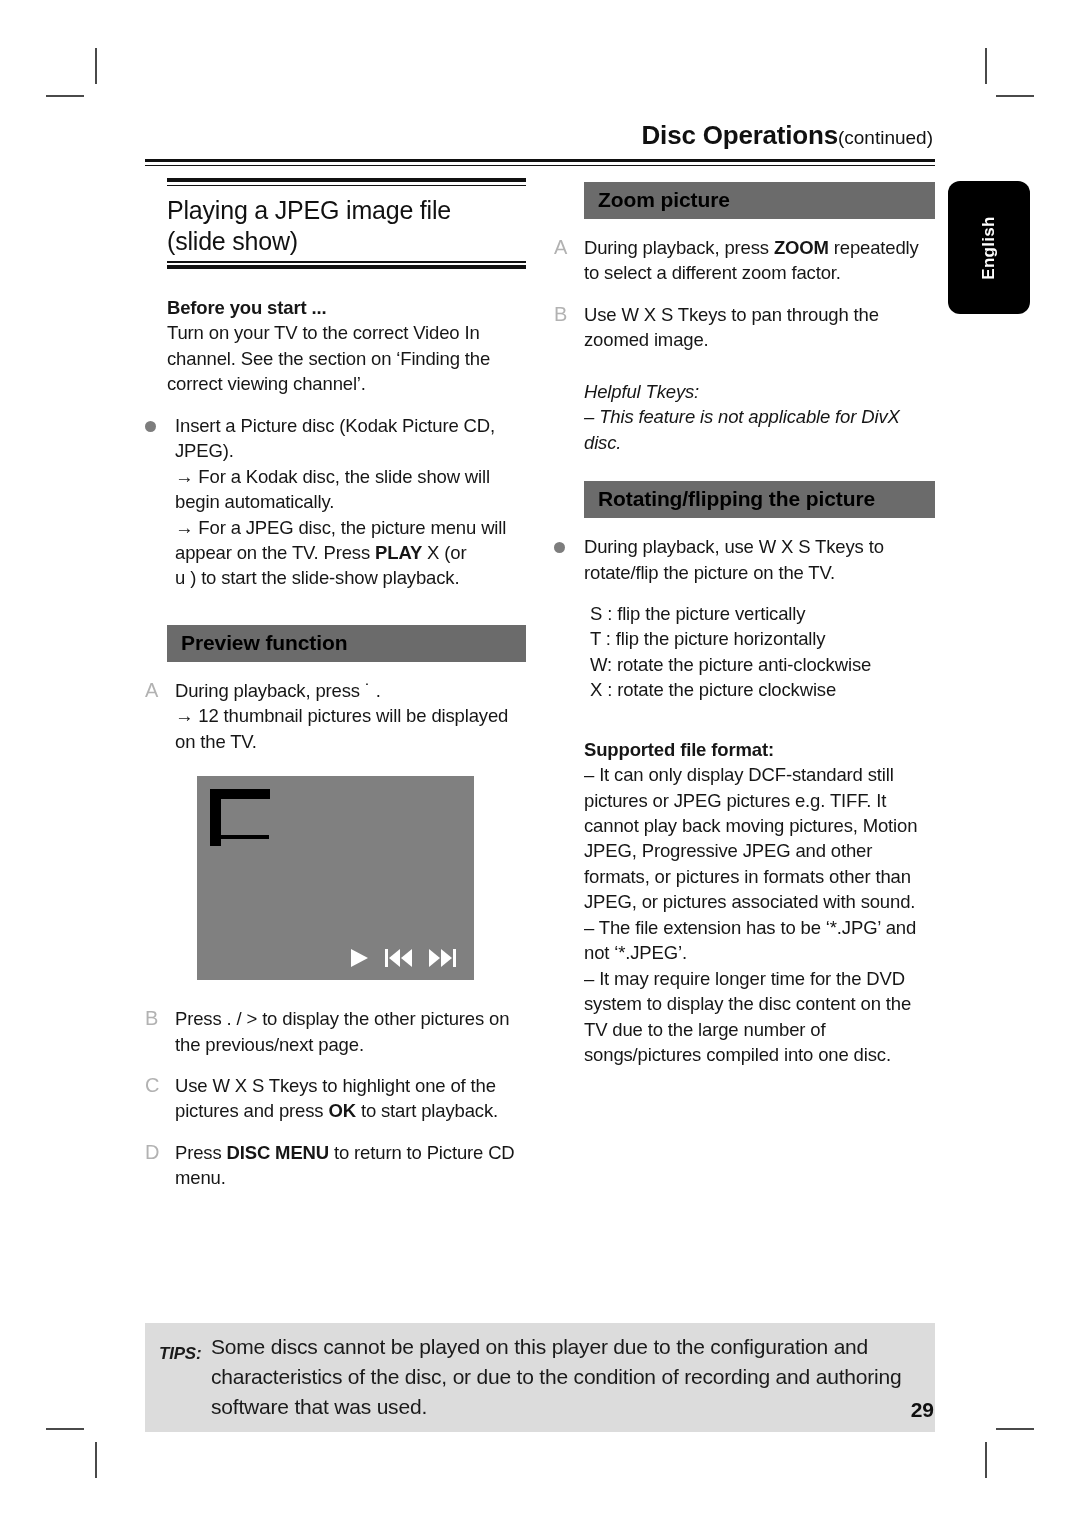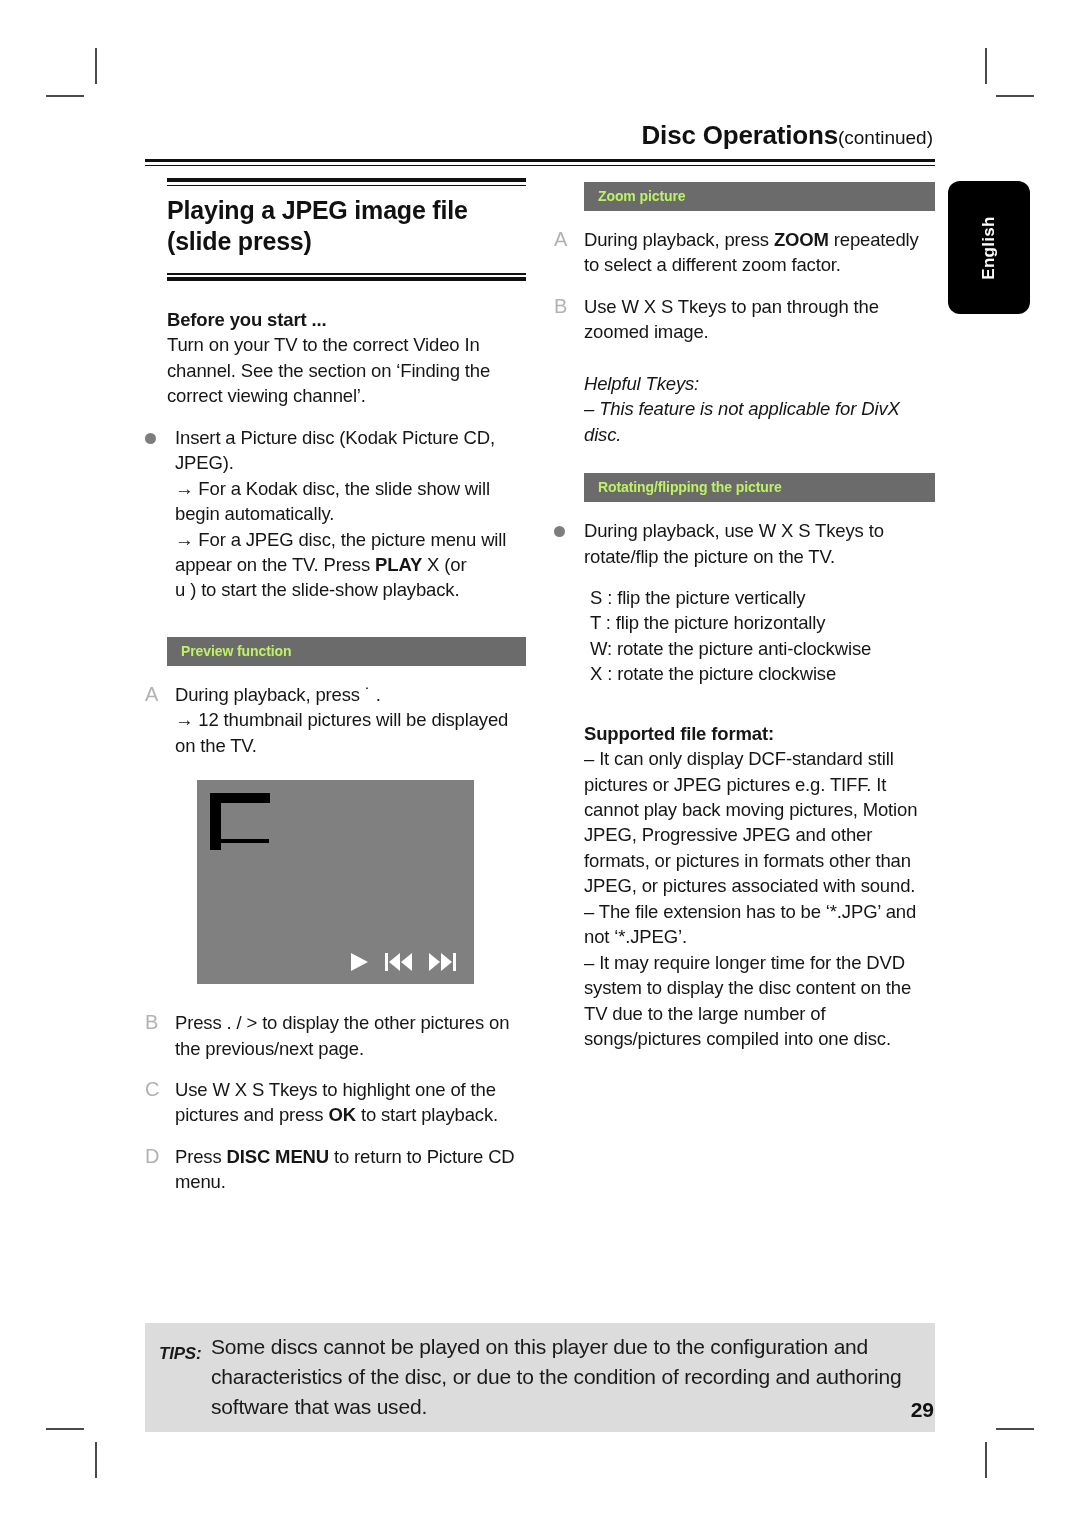--- a/index.html
+++ b/index.html
@@ -88,33 +88,33 @@
   }
   .col { width: 381px; }
 
   
   .rule-thick { height: 4px; background: #111; }
   .rule-thin  { height: 1.5px; background: #111; margin-top: 2.5px; }
   .rule-thin-top { height: 1.5px; background: #111; margin-bottom: 2.5px; }
 
   .main-title {
     font-size: 25px;
-    font-weight: bold;
+    font-weight: normal;
     line-height: 1.22;
-    padding: 9px 0 17px 30px;
+    padding: 9px 0 5px 30px;
     letter-spacing: -0.2px;
     color: #111;
   }
   .title-block { margin-left: 22px; }
 
   
   .secbar {
     background: #6b6b6b;
-    color: #bef264;
-    font-size: 14px;
+    color: #000000;
+    font-size: 21px;
     font-weight: bold;
     padding: 6px 0 7px 14px;
     letter-spacing: -0.1px;
     margin-left: 22px;
   }
 
   
   .tblk {
     font-size: 18.5px;
     line-height: 1.375;
@@ -270,21 +270,21 @@
 
   <div class="cols">
 
     <div class="col">
 
       <div class="title-block">
         <div class="rule-thick"></div>
         <div class="rule-thin"></div>
         <div class="main-title" style="padding-left:0;">
           <div>Playing a JPEG image file</div>
-          <div>(slide press)</div>
+          <div>(slide show)</div>
         </div>
         <div class="rule-thin-top"></div>
         <div class="rule-thick"></div>
       </div>
 
       <div class="spacer-md"></div>
 
       <div class="tblk indent22">
         <div class="sub-head">Before you start ...</div>
         <div class="para">Turn on your TV to the correct Video In channel.  See the section on ‘Finding the correct viewing channel’.</div>

